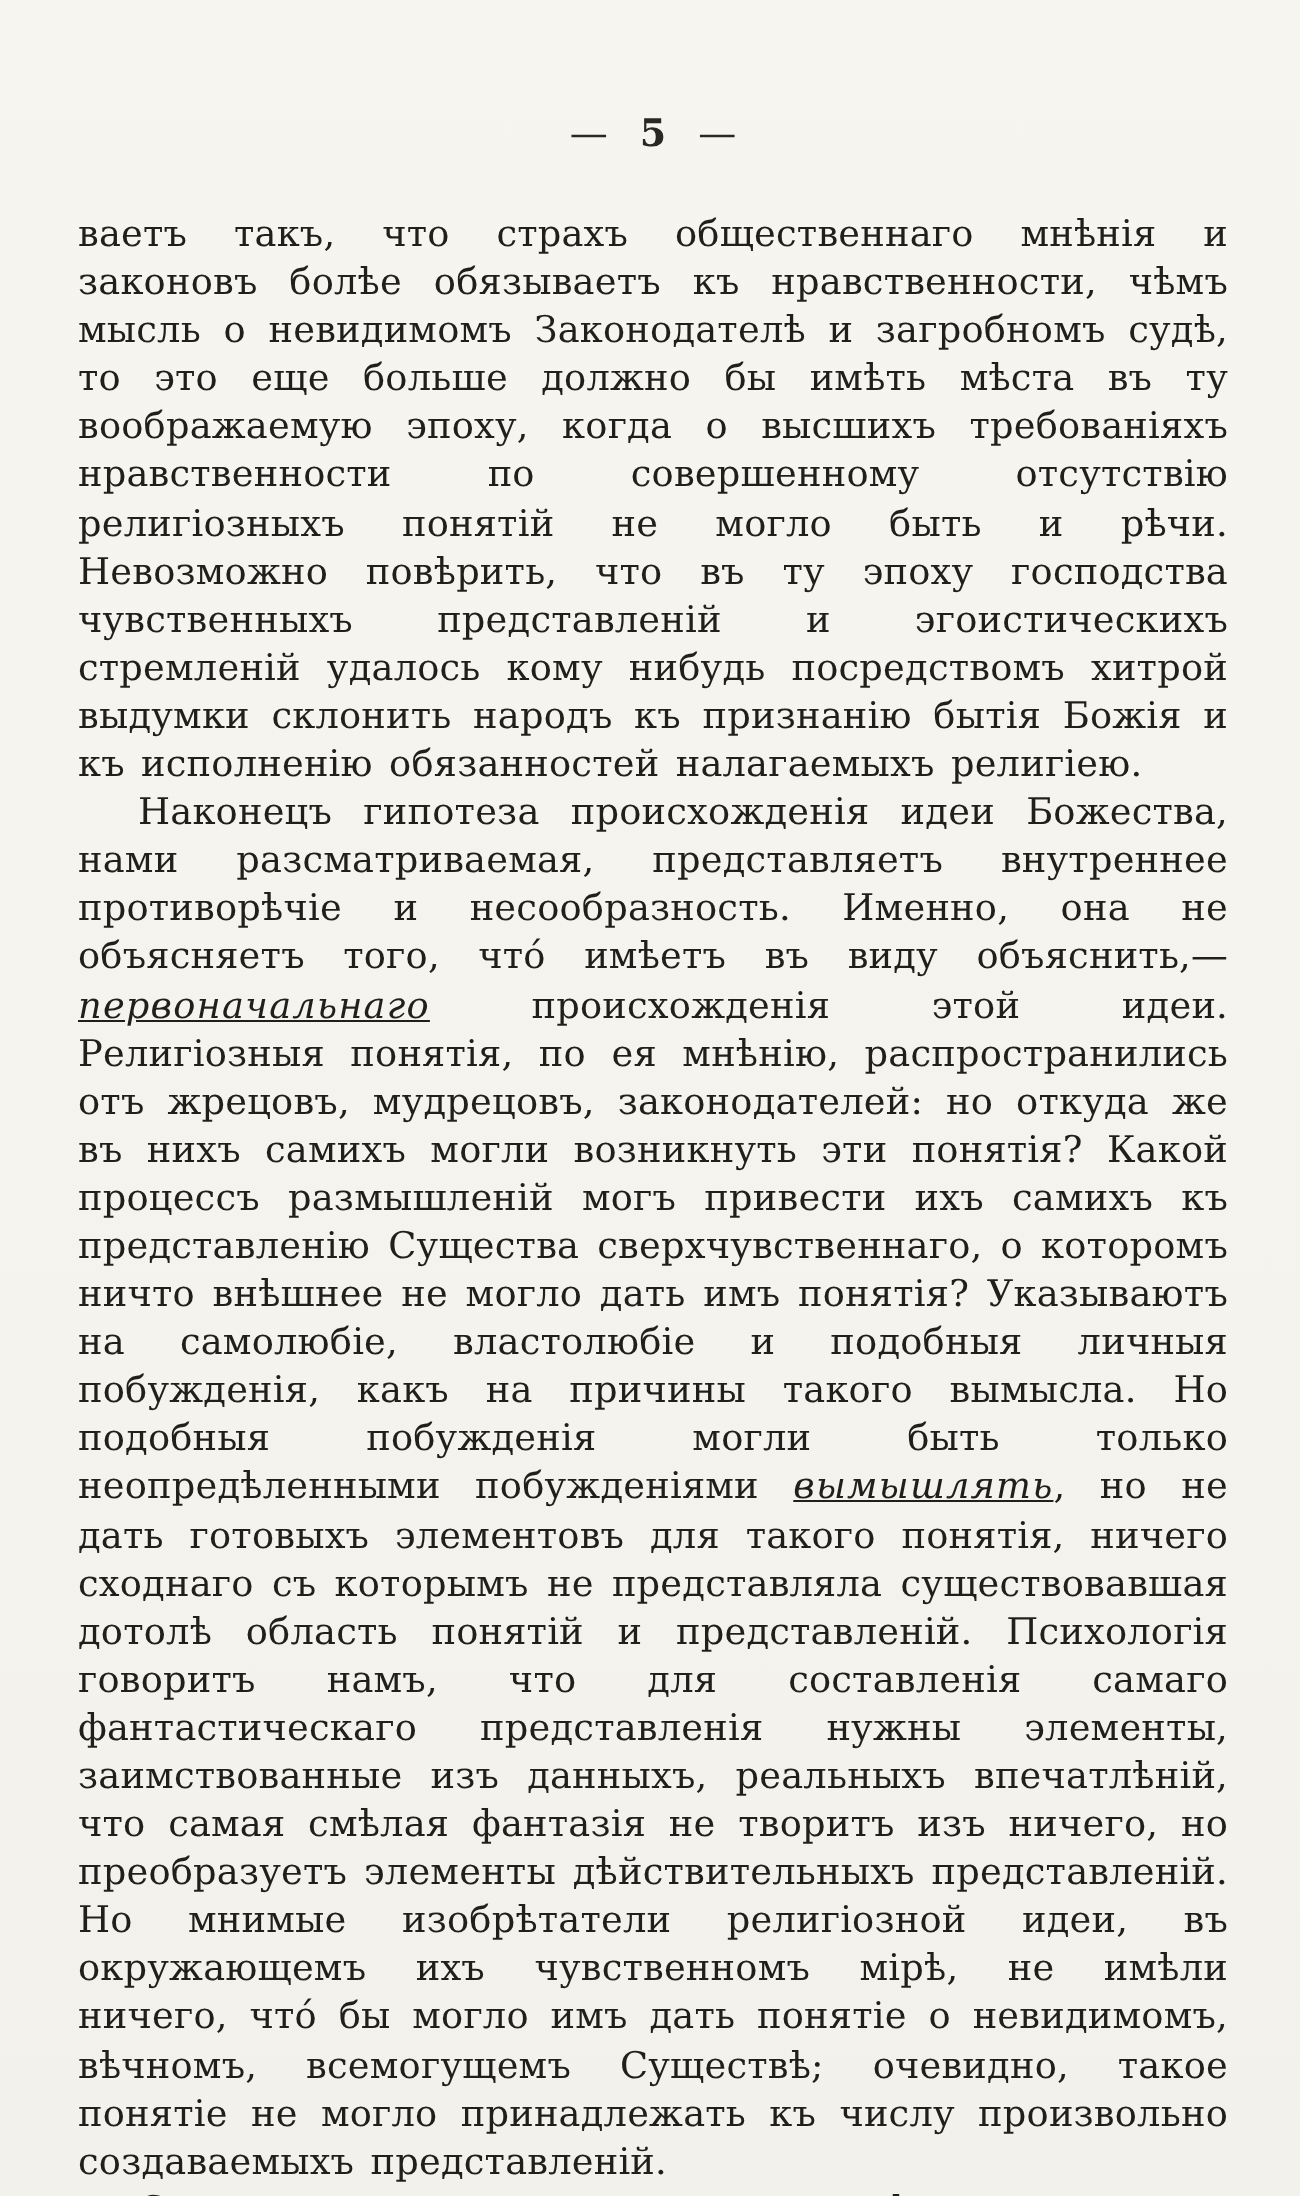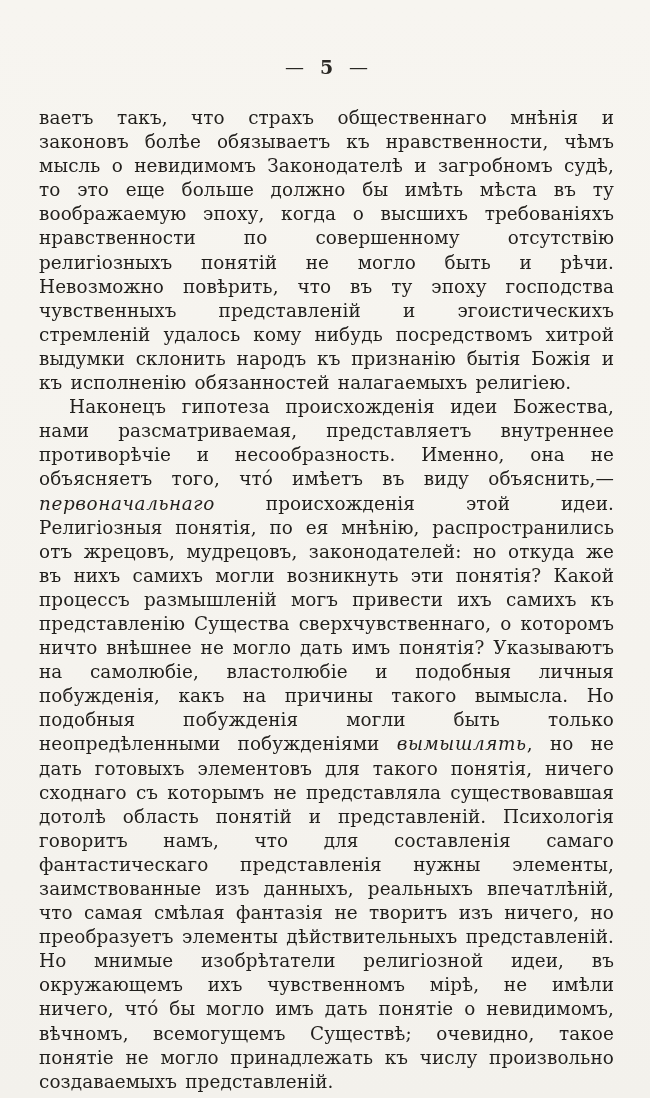--- a/index.html
+++ b/index.html
@@ -46,20 +46,21 @@
   .body-text p {
     margin: 0;
     padding: 0;
   }
   .body-text p.indent {
     text-indent: 30px;
   }
   .em {
     font-style: italic;
     letter-spacing: 0.6px;
+    text-decoration: underline;
   }
 </style>
 </head>
 <body>
 
 <div class="page">
   <div class="page-header">
     <span class="dash">—</span><span class="num">5</span><span class="dash">—</span>
   </div>
   <div class="body-text" id="page-body">

